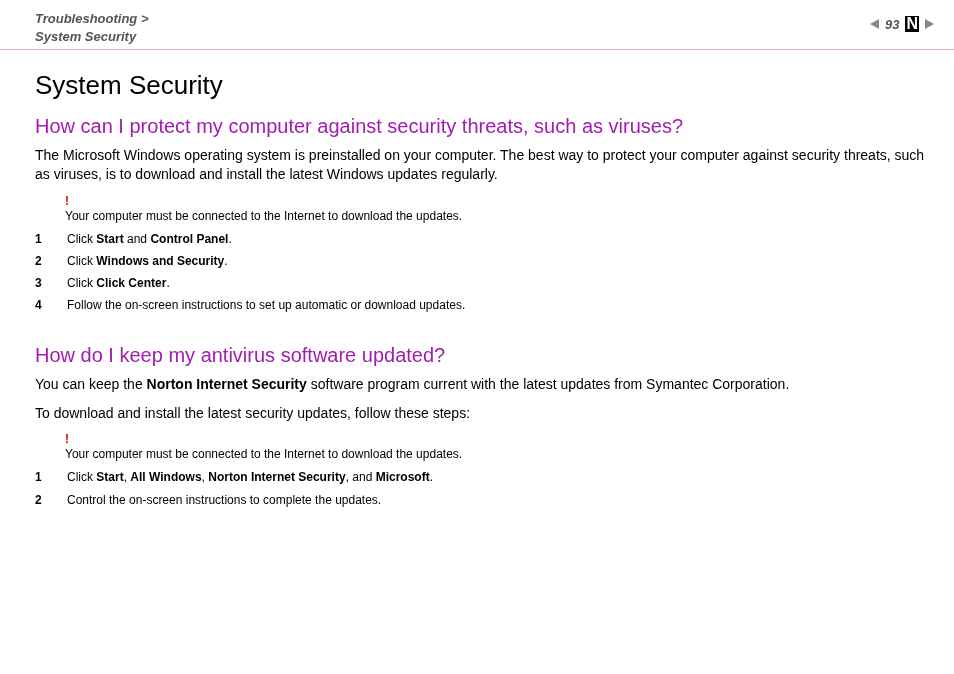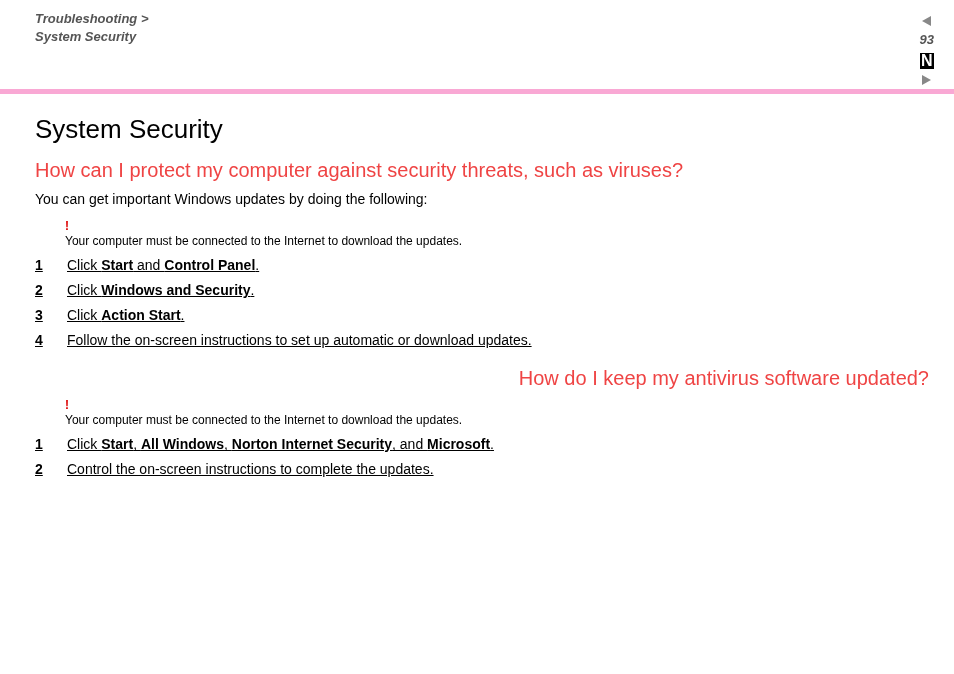--- a/index.html
+++ b/index.html
@@ -11,35 +11,34 @@
     background: #fff;
     color: #000;
     box-sizing: border-box;
     position: relative;
   }
   .header-bar {
     display: flex;
     justify-content: space-between;
     align-items: flex-start;
     padding: 10px 20px 4px 35px;
-    border-bottom: 5px solid #f9a8d4;
+    border-bottom: 1px solid #f9a8d4;
   }
   .breadcrumb {
     font-size: 13px;
     font-weight: bold;
     font-style: italic;
     line-height: 1.35;
     color: #555;
   }
   .nav-right {
     display: flex;
     align-items: center;
     gap: 6px;
     padding-top: 6px;
-    flex-direction: column;
   }
   .arrow {
     width: 0;
     height: 0;
     border-top: 5px solid transparent;
     border-bottom: 5px solid transparent;
   }
   .arrow-left { border-right: 9px solid #888; }
   .arrow-right { border-left: 9px solid #888; }
   .page-num {
@@ -54,23 +53,23 @@
   h1 {
     font-size: 26px;
     font-weight: normal;
     margin: 0 0 14px 0;
     color: #000;
   }
   h2 {
     font-size: 20px;
     font-weight: normal;
     margin: 0 0 8px 0;
-    color: #ef4444;
+    color: #a21caf;
   }
-  .section + h2 { margin-top: 18px; text-align: right; }
+  .section + h2 { margin-top: 30px; }
   p {
     margin: 0 0 10px 0;
     font-size: 14px;
     line-height: 1.35;
   }
   .warn-block {
     margin: 4px 0 8px 30px;
     font-size: 12px;
   }
   .warn-mark {
@@ -81,24 +80,23 @@
   }
   .steps {
     list-style: none;
     padding: 0;
     margin: 0 0 14px 0;
     counter-reset: step;
   }
   .steps li {
     counter-increment: step;
     display: flex;
-    font-size: 14px;
+    font-size: 12px;
     line-height: 1.35;
     margin-bottom: 6px;
-    text-decoration: underline;
   }
   .steps li::before {
     content: counter(step);
     font-weight: bold;
     min-width: 32px;
   }
   .step-text b { font-weight: bold; }
   .capital-n {
     display: inline;
     font-size: 16px;
@@ -124,49 +122,53 @@
     <span class="capital-n">N</span>
     <span class="arrow arrow-right"></span>
   </div>
 </div>
 
 <div class="content">
   <h1>System Security</h1>
 
   <div class="section">
     <h2>How can I protect my computer against security threats, such as viruses?</h2>
-    <p>You can get important Windows updates by doing the following:</p>
+    <p>The Microsoft Windows operating system is preinstalled on your computer. The best way to protect your computer against security threats, such as viruses, is to download and install the latest Windows updates regularly.</p>
     <div class="warn-block">
       <span class="warn-mark">!</span>
       <span>Your computer must be connected to the Internet to download the updates.</span>
     </div>
     <ol class="steps">
       <li>
           <span class="step-text">
         <span>Click </span><b>Start</b><span> and </span><b>Control Panel</b><span>.</span>
       </span>
         </li>
       <li>
           <span class="step-text">
         <span>Click </span><b>Windows and Security</b><span>.</span>
       </span>
         </li>
       <li>
           <span class="step-text">
-        <span>Click </span><b>Action Start</b><span>.</span>
+        <span>Click </span><b>Click Center</b><span>.</span>
       </span>
         </li>
       <li>
           <span class="step-text">Follow the on-screen instructions to set up automatic or download updates.</span>
         </li>
     </ol>
   </div>
 
   <h2>How do I keep my antivirus software updated?</h2>
   <div class="section">
+    <p>
+      <span>You can keep the </span><b>Norton Internet Security</b><span> software program current with the latest updates from Symantec Corporation.</span>
+    </p>
+    <p>To download and install the latest security updates, follow these steps:</p>
     <div class="warn-block">
       <span class="warn-mark">!</span>
       <span>Your computer must be connected to the Internet to download the updates.</span>
     </div>
     <ol class="steps">
       <li>
           <span class="step-text">
         <span>Click </span><b>Start</b><span>, </span><b>All Windows</b><span>, </span><b>Norton Internet Security</b><span>, and </span><b>Microsoft</b><span>.</span>
       </span>
         </li>

